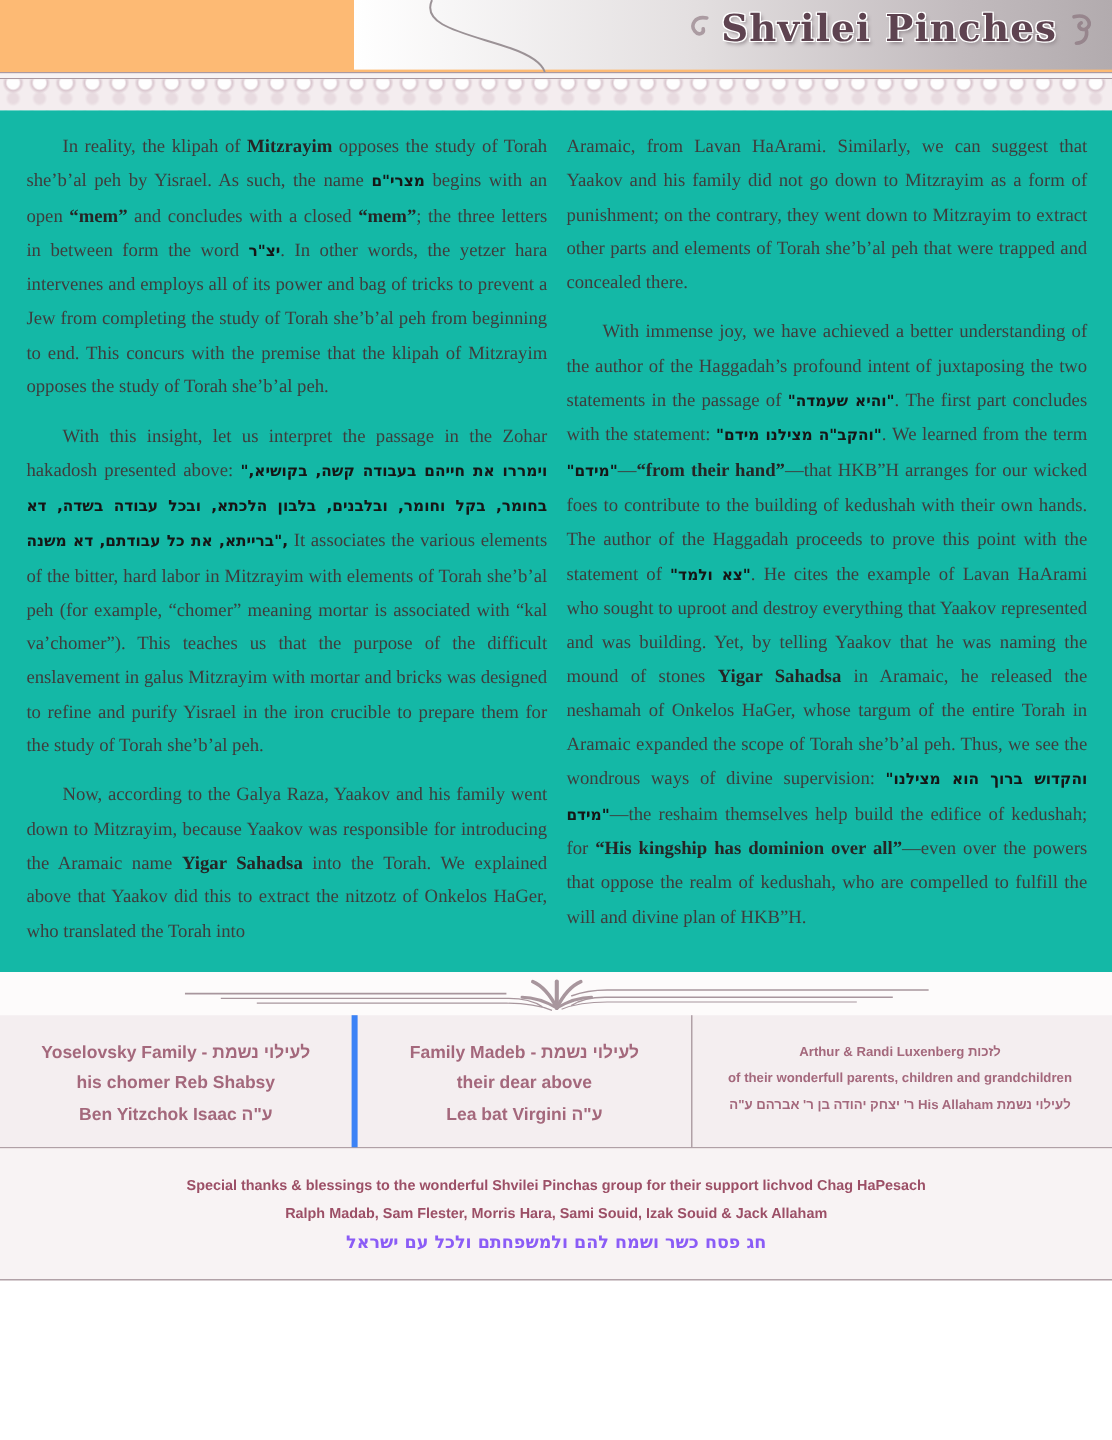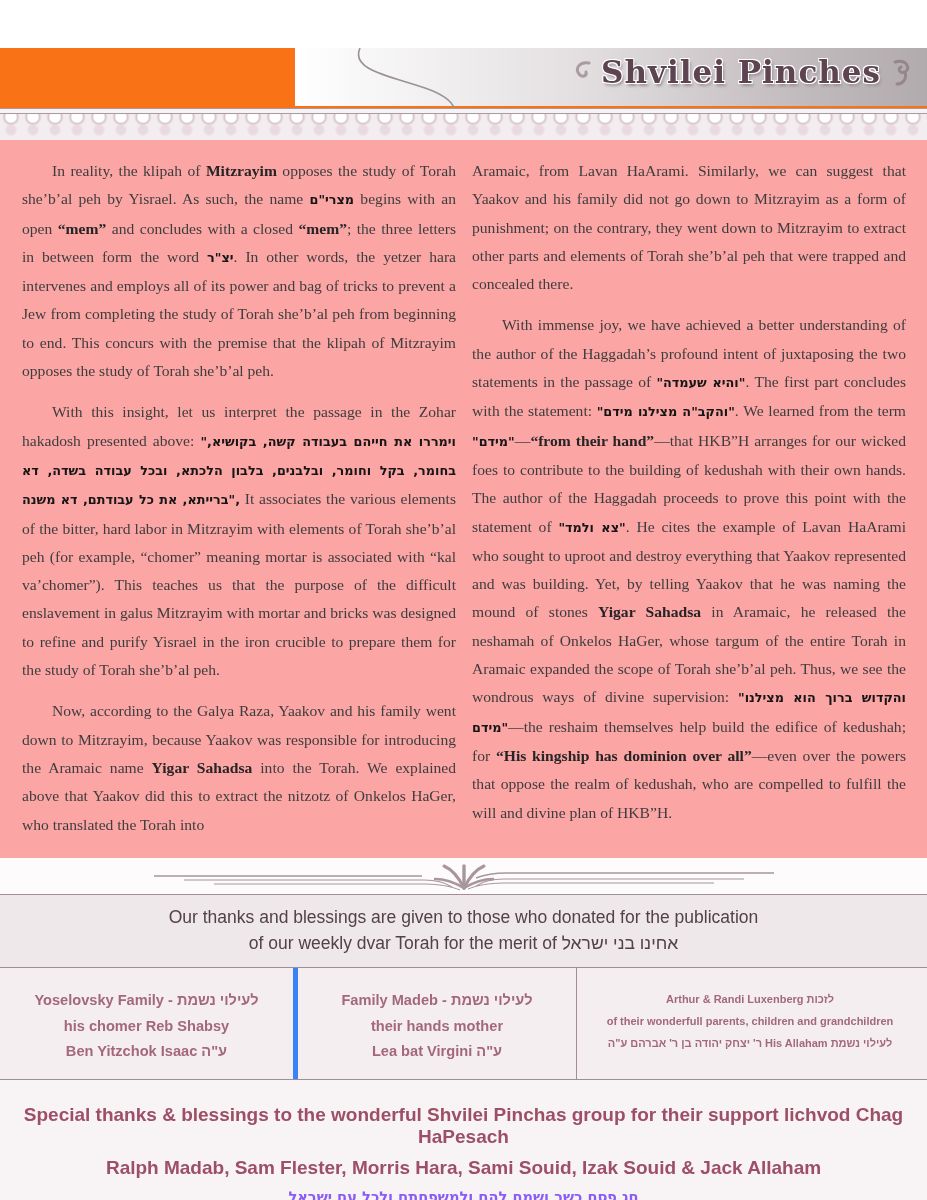--- a/index.html
+++ b/index.html
@@ -1,21 +1,21 @@
 <!DOCTYPE html>
 <html><head>
 <meta charset="utf-8">
 <style>
   html,body{margin:0;padding:0;background:#ffffff;}
   .page{
     width:927px;height:1200px;margin:0 auto;position:relative;
     font-family:"Liberation Serif",serif;overflow:hidden;background:#ffffff;
   }
   
-  .header{height:60px;position:relative;background:#f97316;margin-top:48px;}
+  .header{height:60px;position:relative;background:#fdba74;}
   .header-band{
     position:absolute;top:0;right:0;left:295px;height:58px;
     background:linear-gradient(90deg,#ffffff 0%,#e3dfe0 45%,#c2bbbe 80%,#b2abae 100%);
   }
   .swoosh{position:absolute;left:330px;top:0;height:60px;width:150px;}
   .masthead{
     position:absolute;top:6px;right:14px;display:flex;align-items:center;gap:8px;
   }
   .masthead-title{
     font-family:"DejaVu Serif",serif;font-weight:bold;font-size:31px;letter-spacing:1px;
@@ -25,21 +25,21 @@
   .rule-double{height:4px;border-top:1.5px solid #ab99a1;border-bottom:1px solid #ab99a1;background:#f7f3f4;}
   .lace{
     height:26px;background-color:#f4edef;
     background-image:
       radial-gradient(circle at 11px 3px, rgba(255,255,255,.95) 5px, #d9c6ce 6.5px, rgba(217,198,206,0) 9px),
       radial-gradient(circle at 11px 16px, #e8dbe0 4px, rgba(232,219,224,0) 6.5px);
     background-size:22px 26px;
   }
   
   .content{
-    background:#fca5a5;padding:17px 21px 6px 22px;display:flex;gap:16px;
+    background:#14b8a6;padding:17px 21px 6px 22px;display:flex;gap:16px;
     min-height:652px;box-sizing:border-box;
   }
   .col{width:434px;}
   .para{
     margin:0 0 13px 0;text-indent:30px;text-align:justify;
     font-size:15.6px;line-height:28.3px;color:#3e3d3d;
   }
   .para .b{font-weight:bold;color:#262525;}
   .para .he{font-family:"DejaVu Sans",sans-serif;font-weight:bold;font-size:.82em;color:#161616;}
   
@@ -56,21 +56,21 @@
     font-family:"Liberation Sans",sans-serif;font-weight:bold;
     color:#a4687c;font-size:14.6px;line-height:1.75;
   }
   .donor-cell.c1{width:293px;}
   .donor-cell.c2{width:284px;border-left:5px solid #3b82f6;border-right:1px solid #a08d95;}
   .donor-cell.c3{width:346px;line-height:2.0;font-size:11px;}
   .special{
     background:#f8f3f4;border-bottom:1px solid #a08d95;text-align:center;
     padding:15px 0 13px;font-family:"Liberation Sans",sans-serif;font-weight:bold;color:#9c4f66;
   }
-  .special-line{margin:9px 0;font-size:19px;}
+  .special-line{margin:9px 0;font-size:12px;}
   .special-line.heb{font-family:"DejaVu Sans",sans-serif;font-size:14.6px;color:#8b5cf6;}
 </style>
 </head>
 <body>
 
 <div class="page">
 
   <div class="header">
     <div class="header-band"></div>
     <svg class="swoosh" viewBox="0 0 150 60">
@@ -114,34 +114,30 @@
       <g stroke="#a8969d" stroke-linecap="round" fill="none">
         <path d="M310,28 L310,6" stroke-width="3.4"></path>
         <path d="M310,28 C304,16 297,9 290,6" stroke-width="3"></path>
         <path d="M310,28 C316,16 323,9 330,6" stroke-width="3"></path>
         <path d="M310,28 C300,22 290,19 281,19" stroke-width="2.4"></path>
         <path d="M310,28 C320,22 330,19 339,19" stroke-width="2.4"></path>
       </g>
     </svg>
   </div>
 
-  <div class="thanks-head">
-    <div>Our thanks and blessings are given to those who donated for the publication</div>
-    <div class="heb-mix">of our weekly dvar Torah for the merit of אחינו בני ישראל</div>
-  </div>
 
   <div class="donors">
     <div class="donor-cell c1">
       <div dir="auto">Yoselovsky Family - לעילוי נשמת</div>
       <div dir="auto">his chomer Reb Shabsy</div>
       <div dir="auto">Ben Yitzchok Isaac ע"ה</div>
     </div>
     <div class="donor-cell c2">
       <div dir="auto">Family Madeb - לעילוי נשמת</div>
-      <div dir="auto">their hands mother</div>
+      <div dir="auto">their dear above</div>
       <div dir="auto">Lea bat Virgini ע"ה</div>
     </div>
     <div class="donor-cell c3">
       <div dir="auto">Arthur &amp; Randi Luxenberg לזכות</div>
       <div dir="auto">of their wonderfull parents, children and grandchildren</div>
       <div dir="auto">לעילוי נשמת His Allaham ר' יצחק יהודה בן ר' אברהם ע"ה</div>
     </div>
   </div>
 
   <div class="special">

